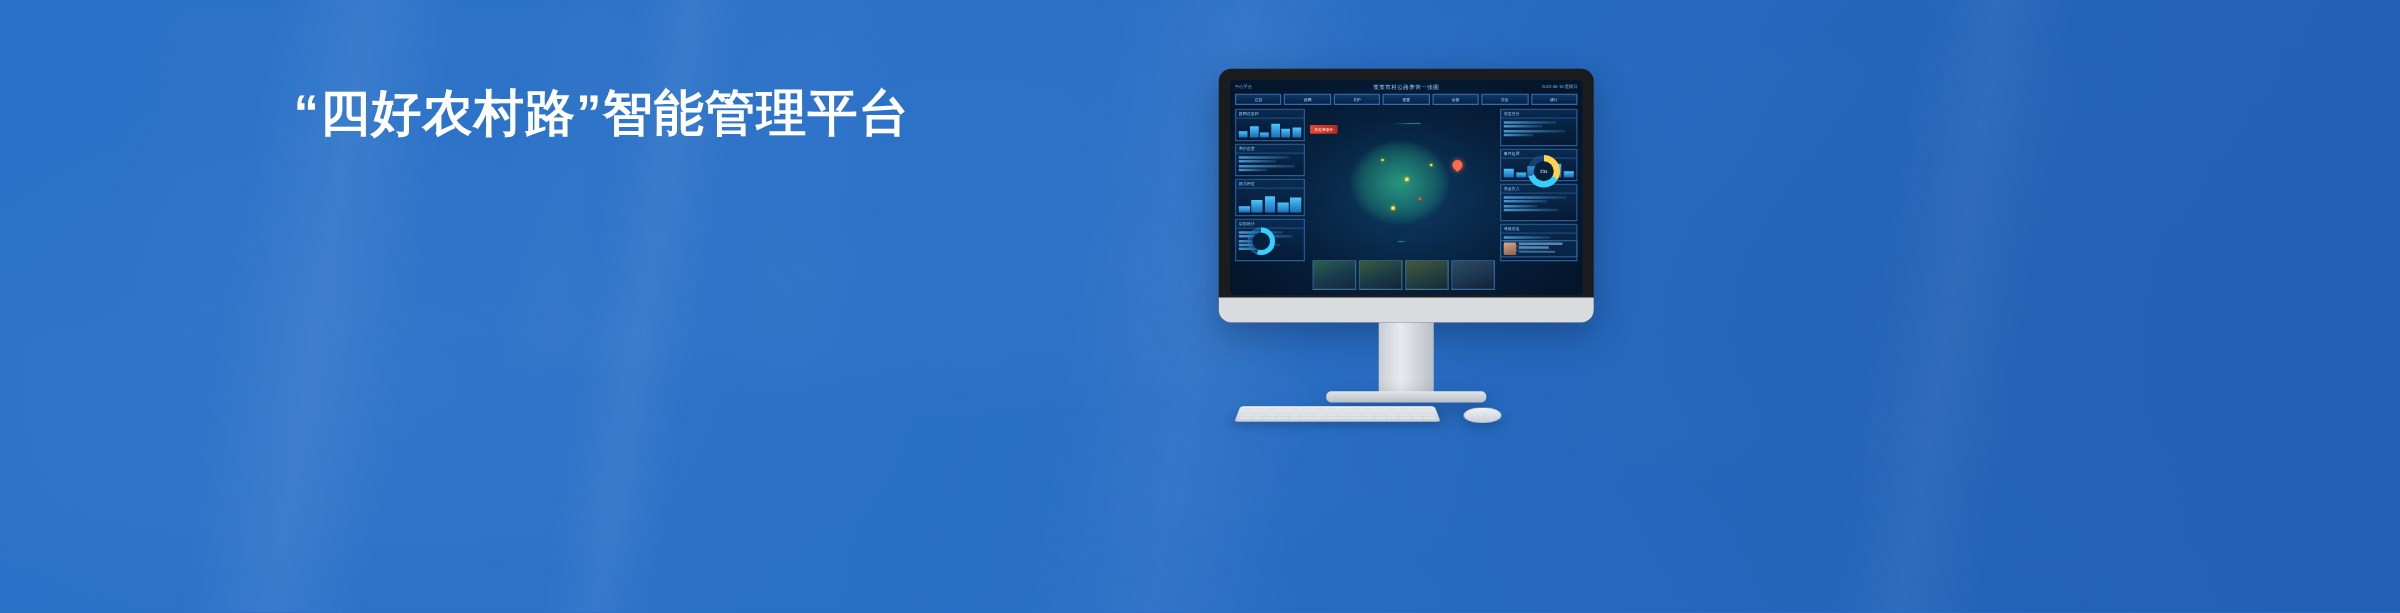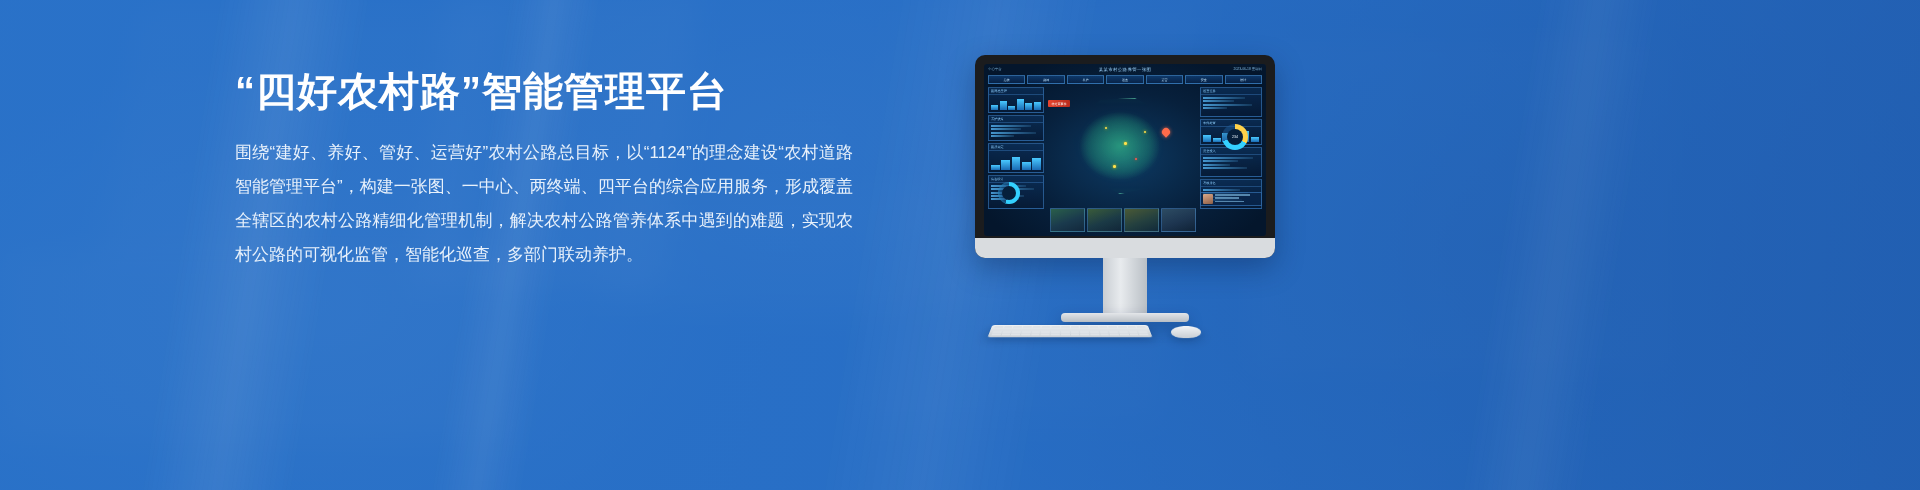--- a/index.html
+++ b/index.html
@@ -264,21 +264,20 @@
     <div class="bg-dark1"></div>
   </div>
   <div class="bg-wash"></div>
   <div class="streak a"></div>
   <div class="streak b"></div>
   <div class="streak c"></div>
   <div class="streak d"></div>
 
   <div class="content">
     <h1 class="title">“四好农村路”智能管理平台</h1>
-    <p class="desc">围绕“建好、养好、管好、运营好”农村公路总目标，以“1124”的理念建设“农村道路智能管理平台”，构建一张图、一中心、两终端、四平台的综合应用服务，形成覆盖全辖区的农村公路精细化管理机制，解决农村公路管养体系中遇到的难题，实现农村公路的可视化监管，智能化巡查，多部门联动养护。</p>
   </div>
 
   <div class="device">
     <div class="monitor">
       <div class="screen">
 
         <div class="dash-top-l">中心平台</div>
         <div class="dash-title">某某市村公路养管一张图</div>
         <div class="dash-top-r">2023-06-18  星期日</div>
 

